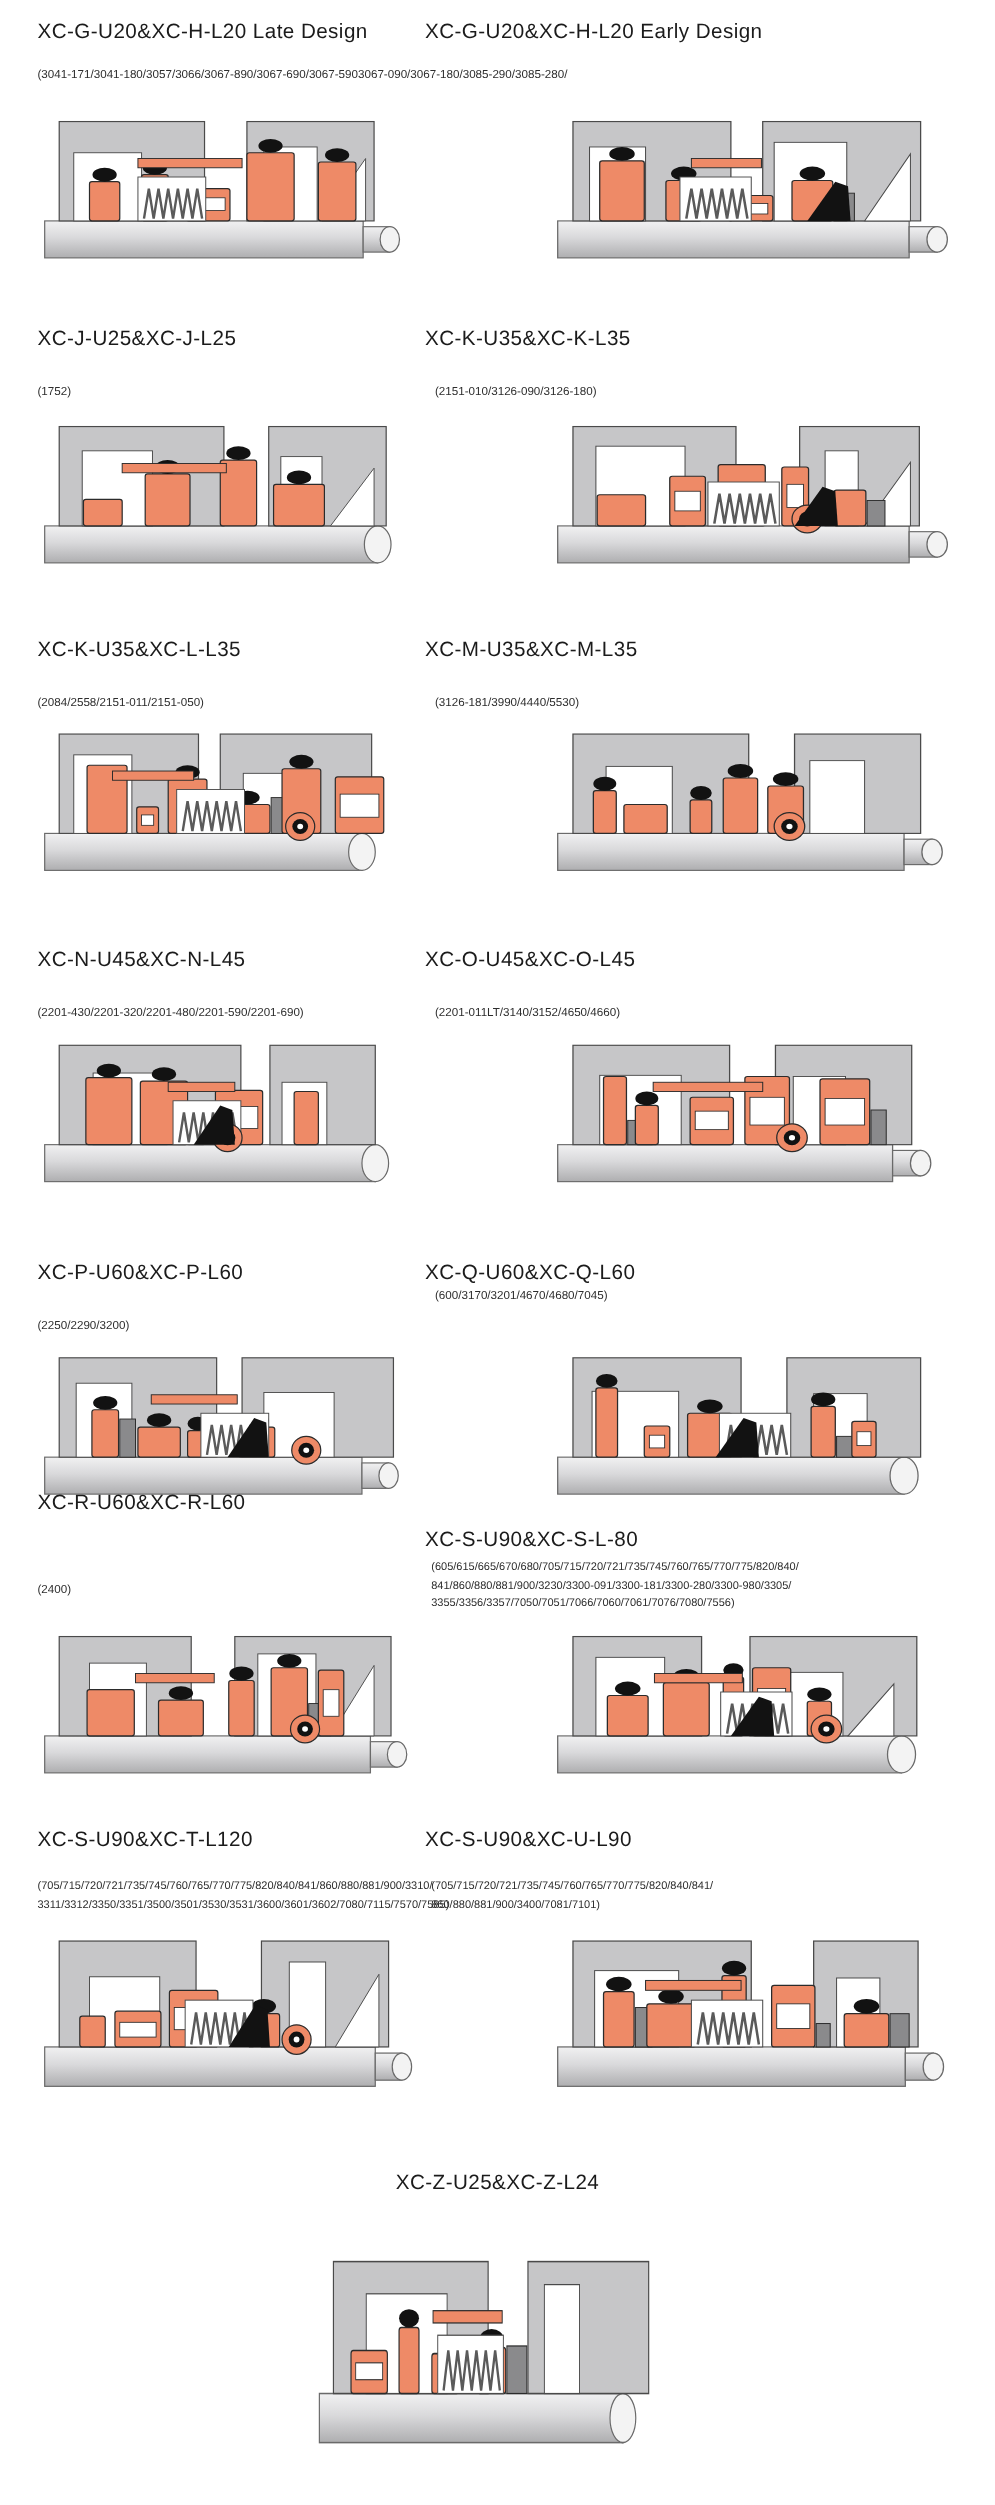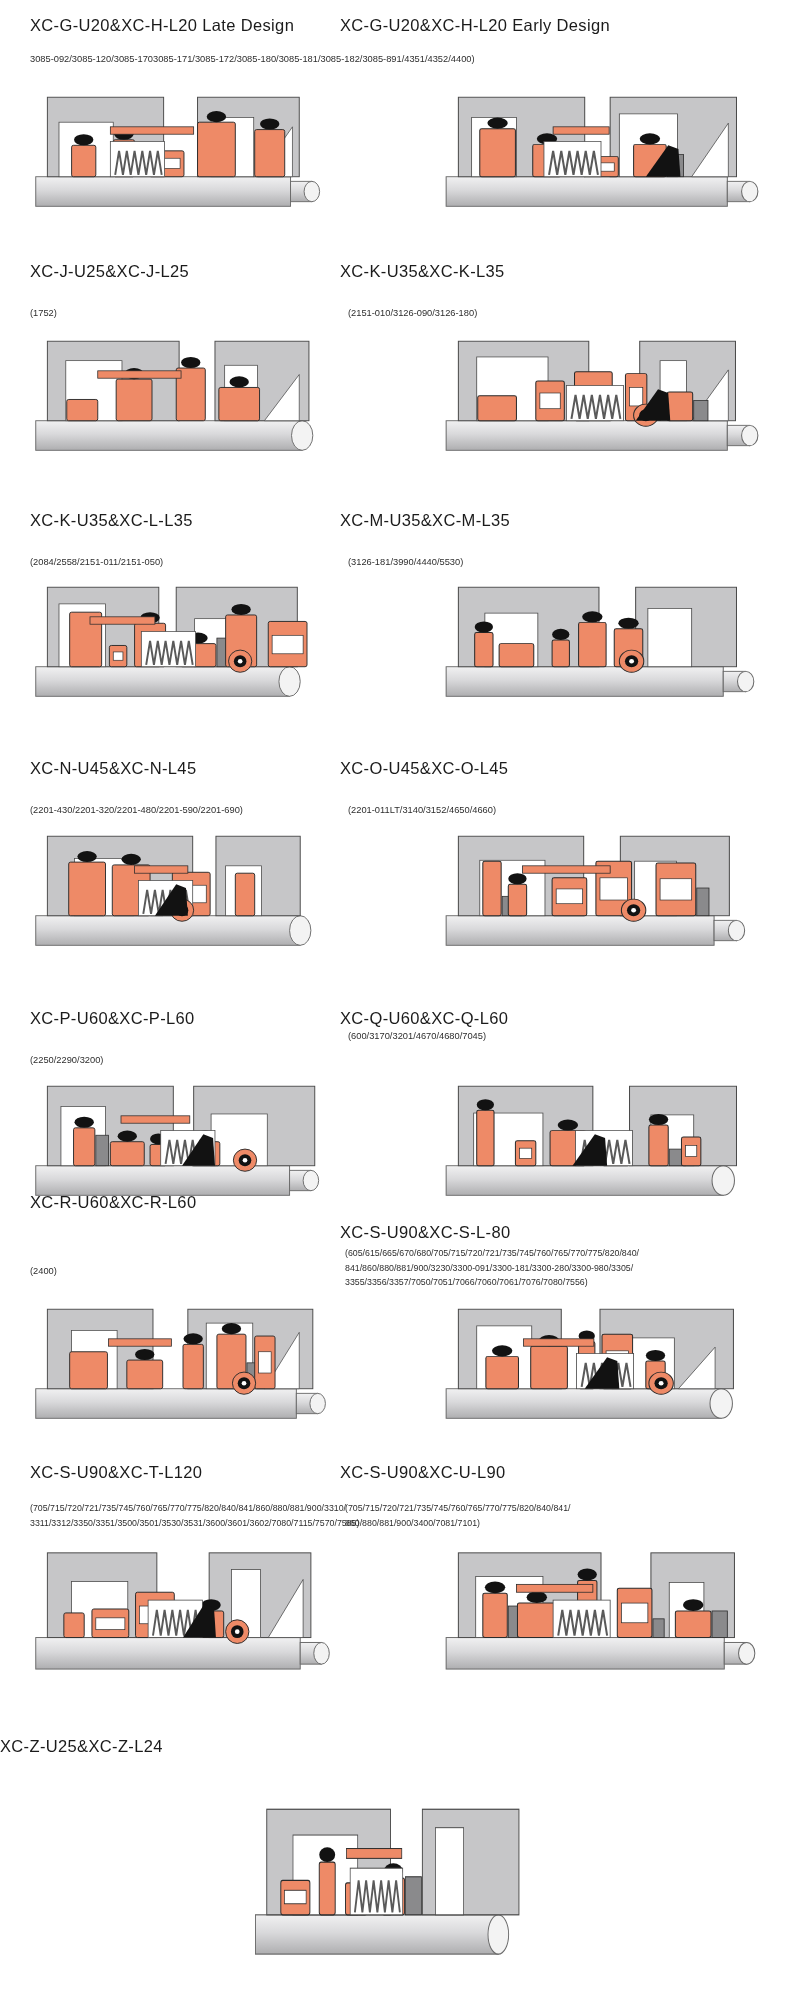--- a/index.html
+++ b/index.html
@@ -1,33 +1,33 @@
 <!DOCTYPE html>
 <html><head>
 <meta charset="utf-8">
 <style>
   html,body{margin:0;padding:0;background:#ffffff;}
   .page{position:relative;width:796px;height:2004px;background:#ffffff;
         font-family:"Liberation Sans",sans-serif;overflow:hidden;}
   .t{position:absolute;font-size:16.5px;color:#1b1b1b;letter-spacing:.35px;white-space:nowrap;}
   .p{position:absolute;font-size:9.3px;color:#2d2d2d;line-height:18px;white-space:nowrap;}
   .p.tight{font-size:8.8px;line-height:14.5px;}
-  .t.c,.p.c{left:0;width:796px;}
+  .t.c,.p.c{left:0;width:796px;text-align:center;}
   .d{position:absolute;}
   .d svg{display:block;}
 </style>
 </head>
 <body>
 
 <div class="page">
 
   <div class="t" style="left:30px;top:16px">XC-G-U20&amp;XC-H-L20 Late Design</div>
   <div class="t" style="left:340px;top:16px">XC-G-U20&amp;XC-H-L20 Early Design</div>
   <div class="p" style="left:30px;top:50px">
-    <div>3085-092/3085-120/3085-1703085-171/3085-172/3085-180/3085-181/3085-182/3085-891/4351/4352/4400)</div>
+    <div>(3041-171/3041-180/3057/3066/3067-890/3067-690/3067-5903067-090/3067-180/3085-290/3085-280/</div>
   </div>
   <div class="d" style="left:28px;top:88px">
       <svg xmlns="http://www.w3.org/2000/svg" viewBox="0 0 320 132" width="310" height="122" preserveAspectRatio="none" role="img">
         <defs>
           <linearGradient id="sg0x0" x1="0" y1="0" x2="0" y2="1">
             <stop offset="0" stop-color="#F1F1F2"></stop>
             <stop offset="0.45" stop-color="#D9D9DB"></stop>
             <stop offset="1" stop-color="#AEAEB0"></stop>
           </linearGradient>
         </defs>

